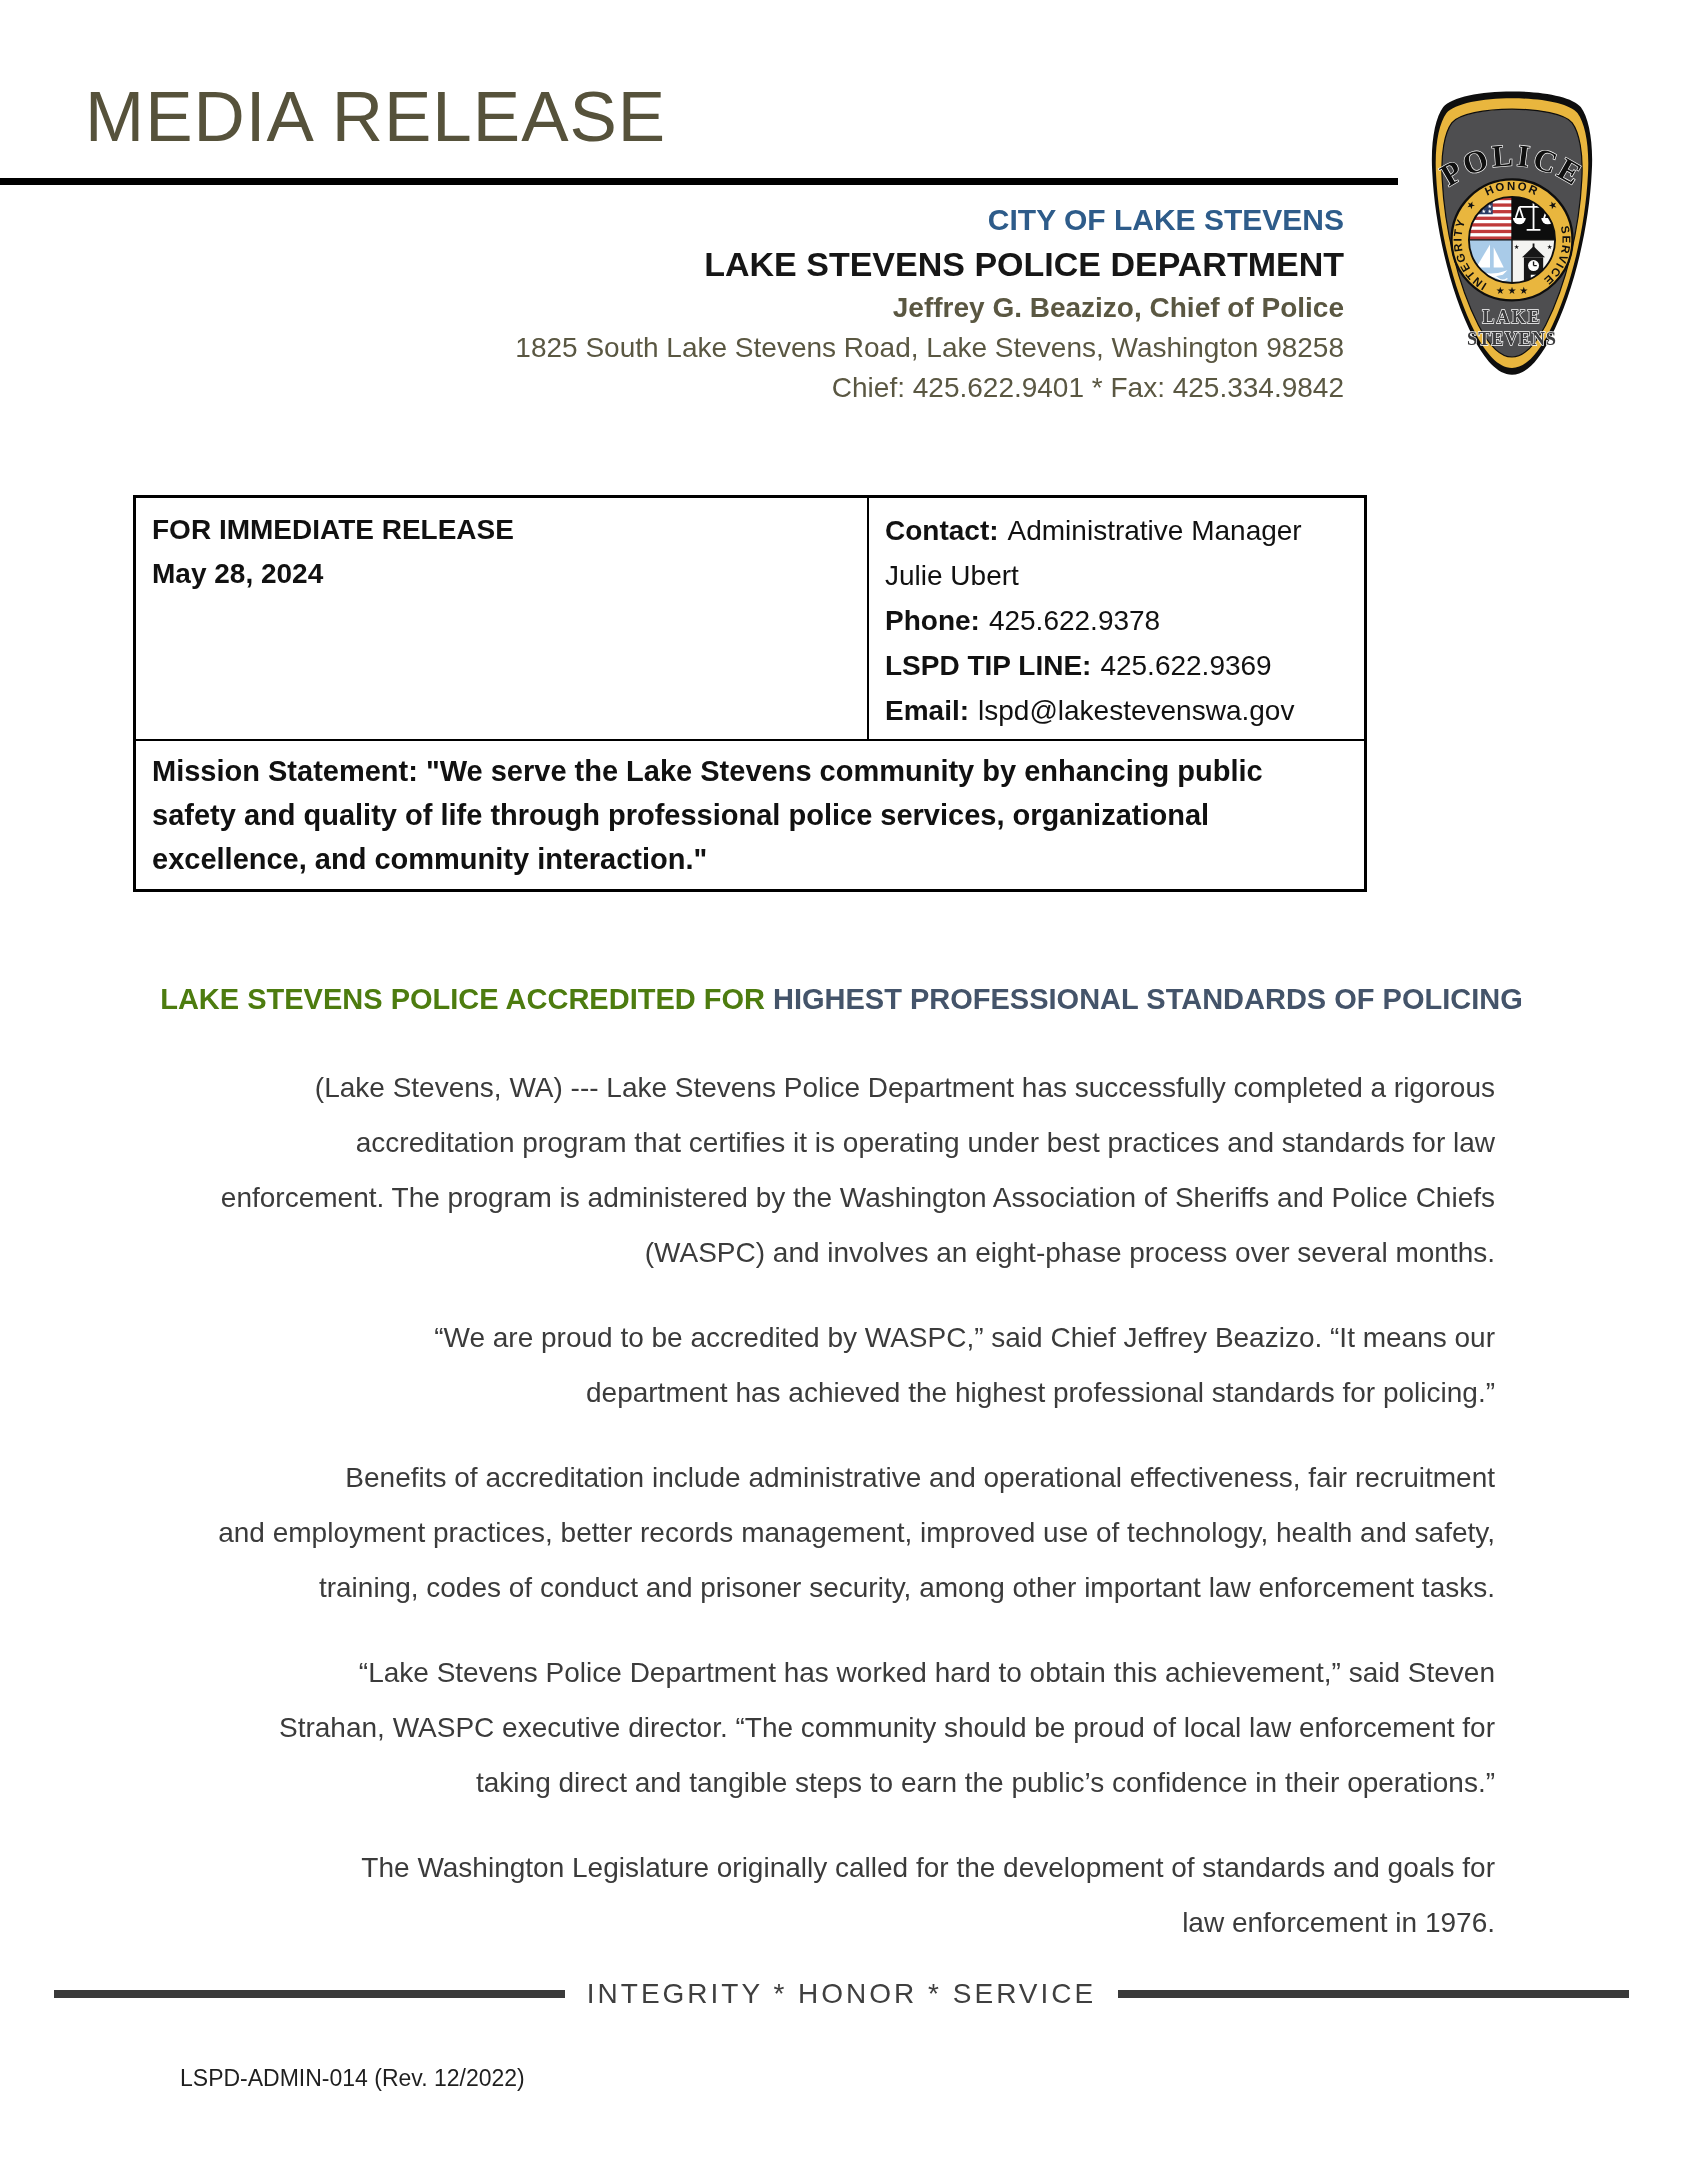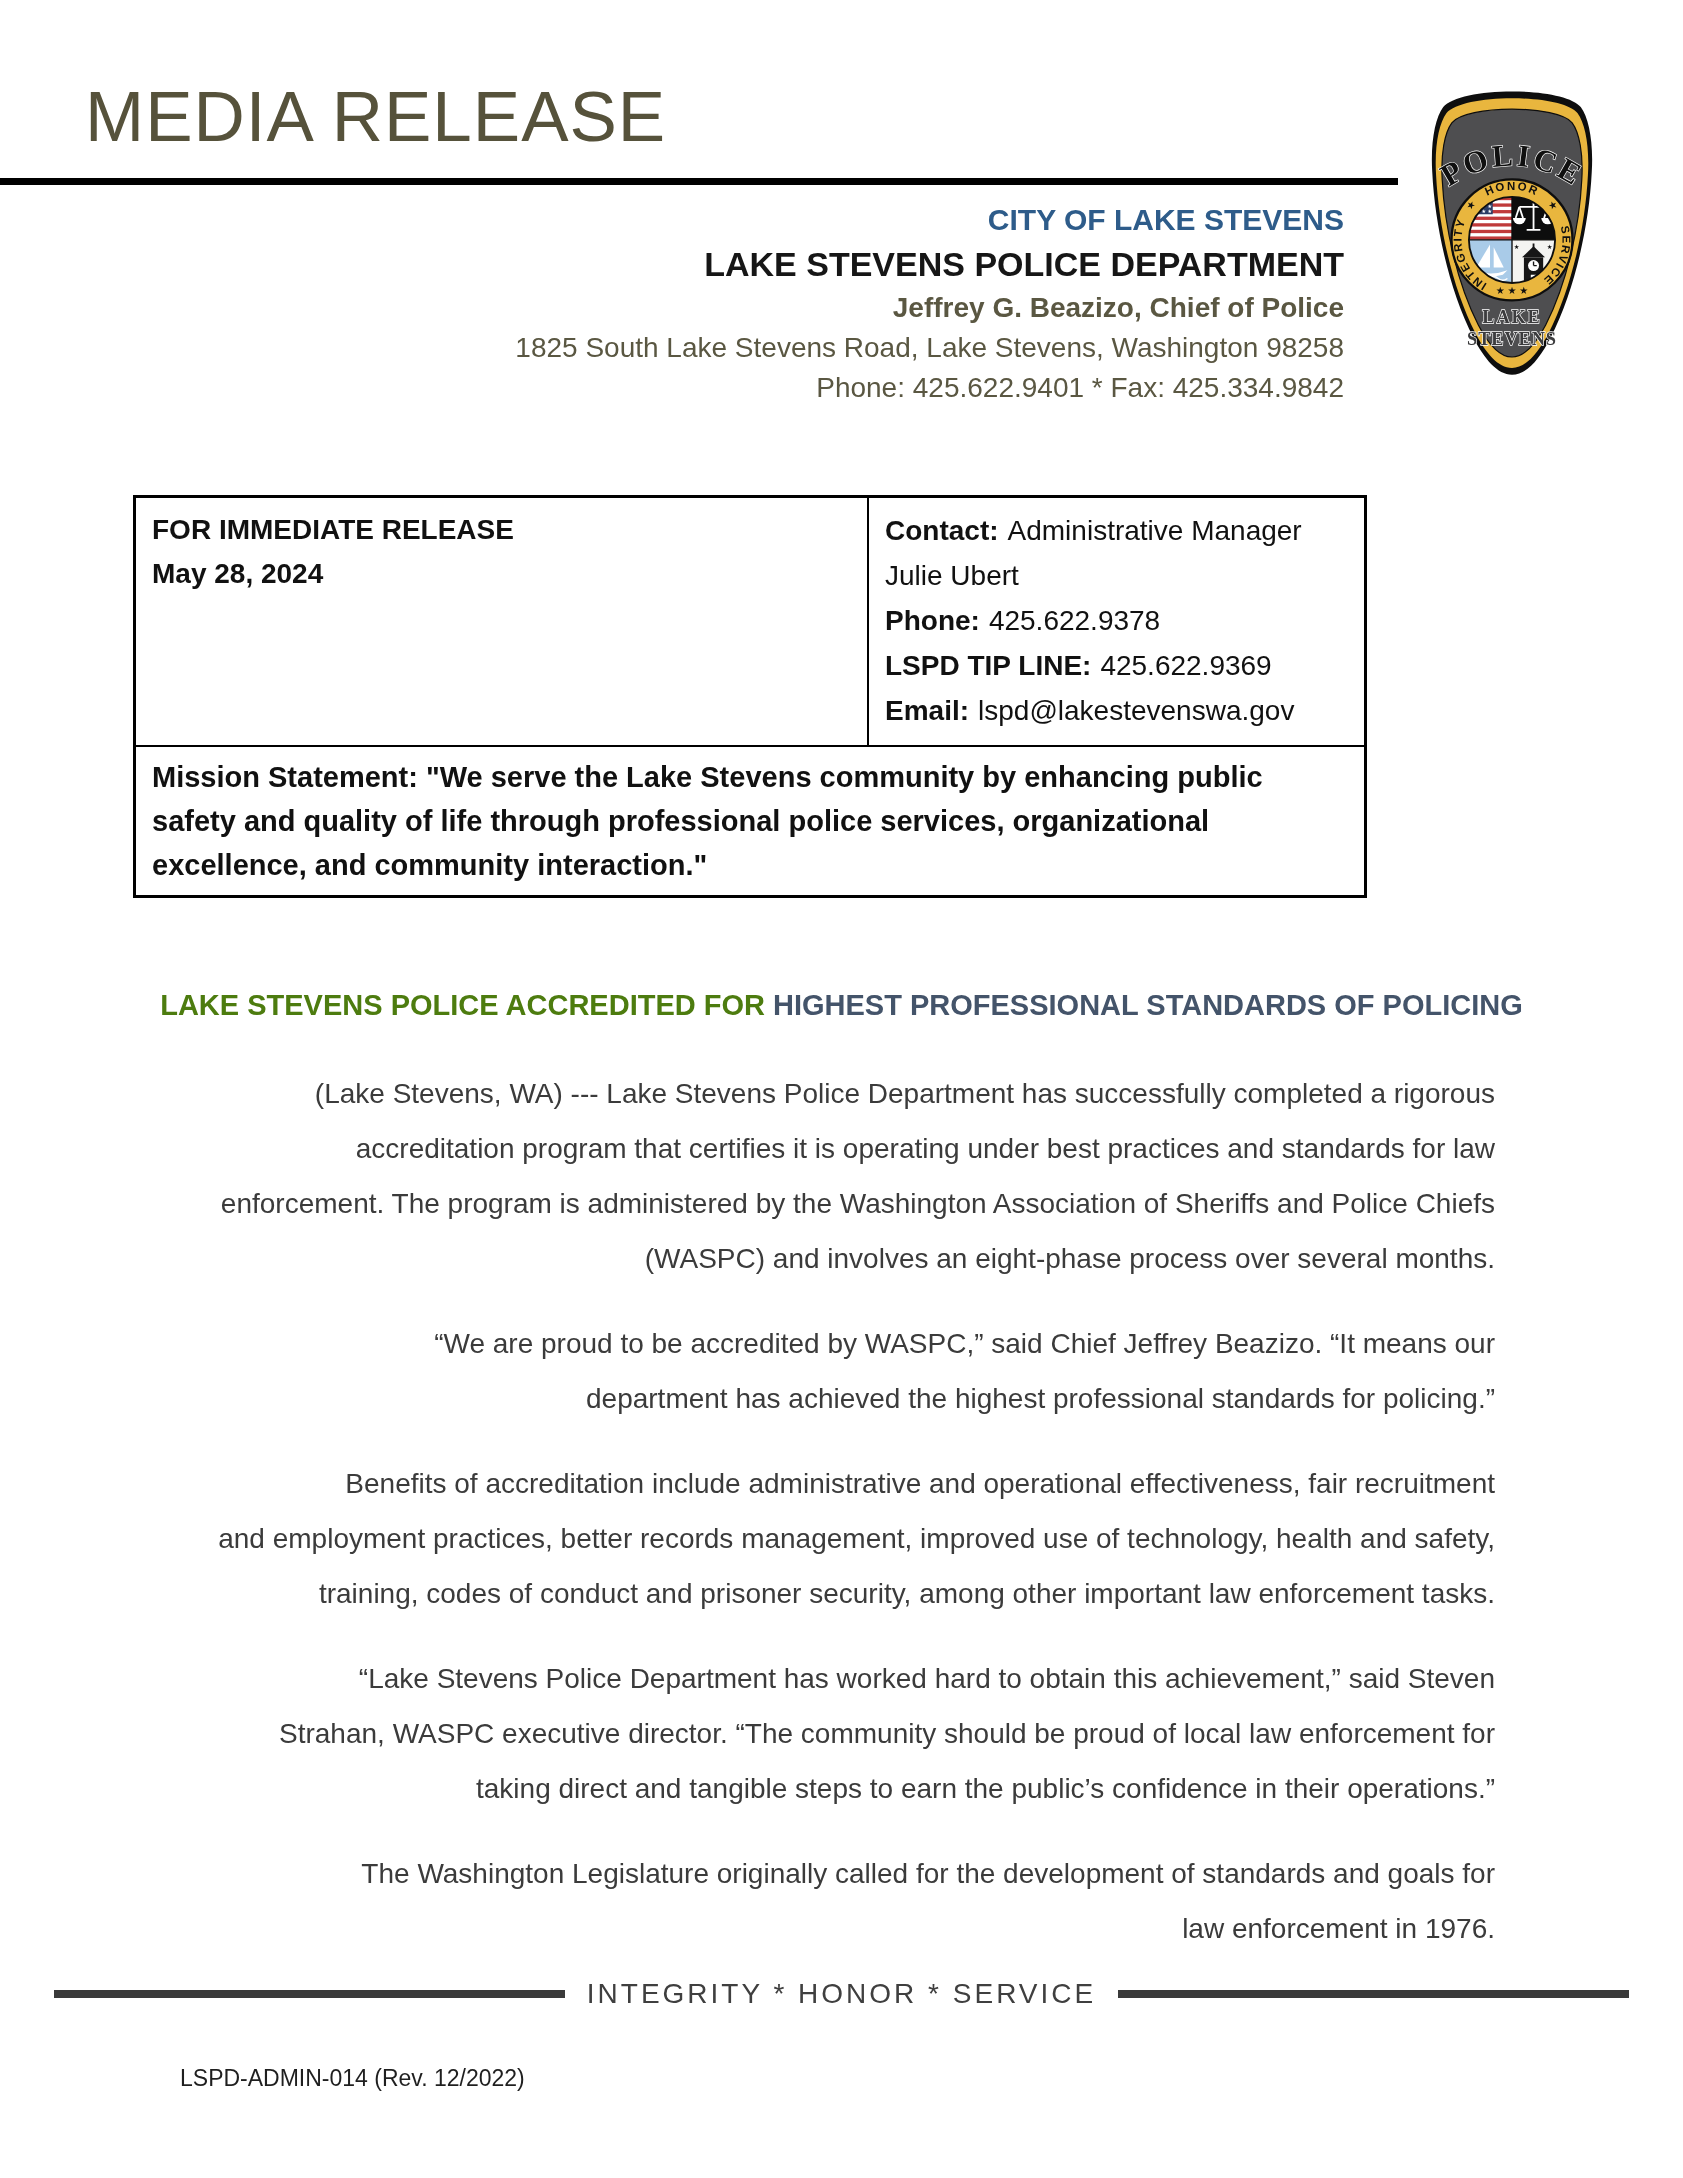--- a/index.html
+++ b/index.html
@@ -17,21 +17,21 @@
   .agency-dept{font-size:34px;font-weight:bold;color:#161616;line-height:47px;padding-left:40px;}
   .agency-chief{font-size:28px;font-weight:bold;color:#5A5742;line-height:40px;}
   .agency-addr,.agency-phone{font-size:28px;color:#5A5742;line-height:40px;}
   .badge{position:absolute;top:82px;right:61px;width:220px;height:303px;}
   .release-table{
     margin:87px 0 0 133px;width:1234px;border-collapse:collapse;border:3px solid #000;
     table-layout:fixed;
   }
   .release-table td{border:2px solid #000;vertical-align:top;}
   .cell-left{width:699px;padding:10px 16px;font-size:28px;font-weight:bold;line-height:44px;}
-  .cell-right{padding:10px 16px 12px 16px;font-size:28px;line-height:45px;}
+  .cell-right{padding:10px 16px 6px 16px;font-size:28px;line-height:45px;}
   .cell-right .lbl{font-weight:bold;margin-right:9px;}
   .mission-cell{
     border-top:3px solid #000;border-bottom:5px solid #000;
     padding:8px 16px;font-size:29px;font-weight:bold;line-height:44px;
   }
   .headline{margin-top:91px;text-align:center;font-size:29px;font-weight:bold;white-space:pre-wrap;}
   .headline-primary{color:#4d7c0f;}
   .headline-secondary{color:#44546A;}
   .article-body{margin:44px 188px 0 188px;font-size:28px;color:#3B3B3B;}
   .article-body p{margin:0 0 30px 16px;line-height:55px;text-indent:109px;text-align:right;}
@@ -147,21 +147,21 @@
 
     <text class="serif" x="120" y="263" text-anchor="middle" font-size="20" font-weight="bold" fill="#3C3C3E" stroke="#FFFFFF" stroke-width="1.4" style="paint-order:stroke" letter-spacing="2">LAKE</text>
     <text class="serif" x="120" y="287" text-anchor="middle" font-size="20" font-weight="bold" fill="#3C3C3E" stroke="#FFFFFF" stroke-width="1.4" style="paint-order:stroke" letter-spacing="1">STEVENS</text>
   </svg>
 
   <div class="agency-block">
     <div class="agency-city">CITY OF LAKE STEVENS</div>
     <div class="agency-dept">LAKE STEVENS POLICE DEPARTMENT</div>
     <div class="agency-chief">Jeffrey G. Beazizo, Chief of Police</div>
     <div class="agency-addr">1825 South Lake Stevens Road, Lake Stevens, Washington 98258</div>
-    <div class="agency-phone">Phone: 425.622.9401 * Fax: 425.334.9842</div>
+    <div class="agency-phone">Chief: 425.622.9401 * Fax: 425.334.9842</div>
   </div>
 
   <table class="release-table">
     <tbody>
         <tr>
       <td class="cell-left">
         <div>FOR IMMEDIATE RELEASE</div>
         <div>May 28, 2024</div>
       </td>
       <td class="cell-right">

